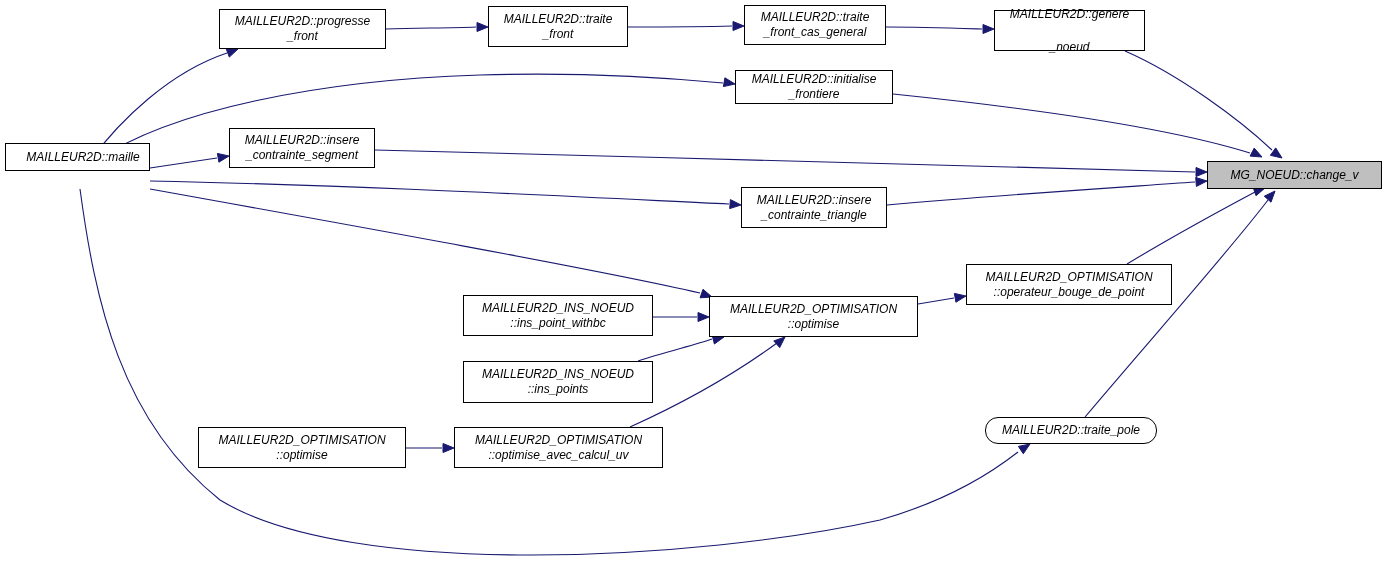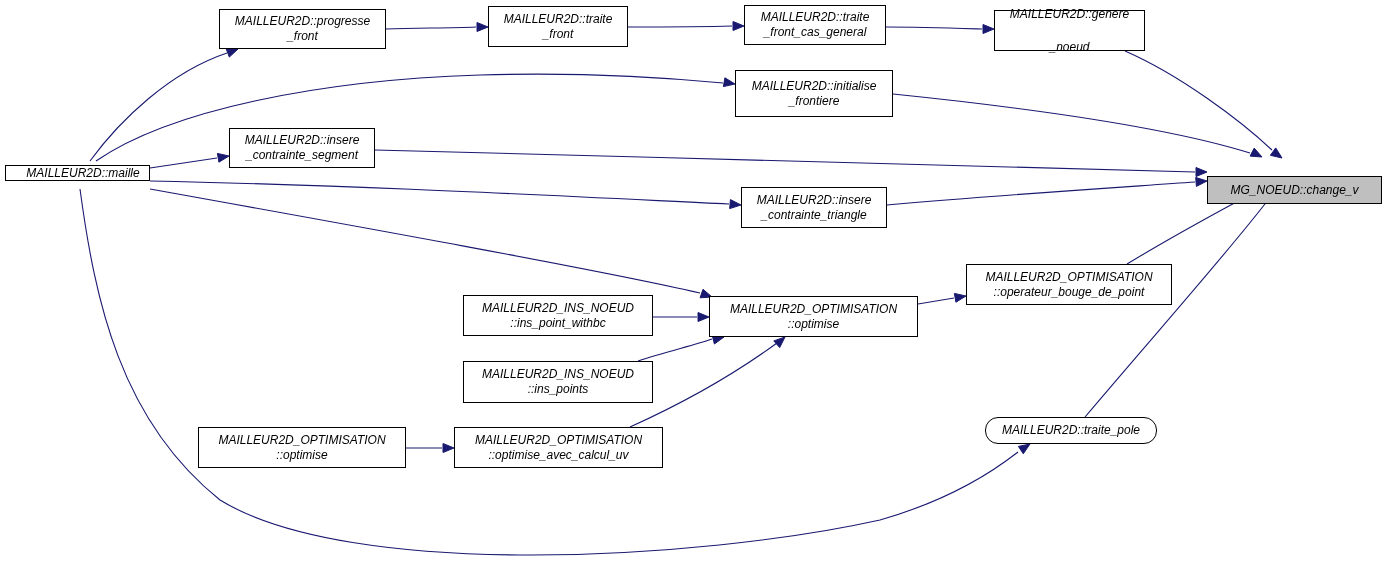--- a/index.html
+++ b/index.html
@@ -4,21 +4,21 @@
 <style>
   html, body { margin: 0; padding: 0; background: #ffffff; }
   body { width: 1387px; height: 572px; position: relative; overflow: hidden;
          font-family: "Liberation Sans", sans-serif; }
   #graph { position: absolute; left: 0; top: 0; width: 1387px; height: 572px; }
   .node { position: absolute; box-sizing: border-box; border: 1px solid #000;
           background: #fff; color: #000; font-size: 12px; line-height: 15px;
           text-align: left; display: flex; flex-direction: column;
           justify-content: center; align-items: center; cursor: pointer;
           white-space: nowrap; font-style: italic; }
-  .node.focus { background: #bfbfbf; cursor: default; margin-top: 15px; }
+  .node.focus { background: #bfbfbf; cursor: default; }
   .edge { fill: none; stroke: #191970; stroke-width: 1.1; }
   .arrow { fill: #191970; stroke: #191970; }
 </style>
 </head>
 <body>
 
 <svg id="graph" xmlns="http://www.w3.org/2000/svg" width="1387" height="572" viewBox="0 0 1387 572">
     <g>
       <path d="M90,161 C120,120 170,72 227,53" class="edge" style="stroke: rgb(25, 25, 112);"></path>
       <polygon points="238,49 229.3,57.1 226.1,48.6" class="arrow" style="fill: rgb(25, 25, 112);"></polygon>
@@ -98,40 +98,40 @@
     <g>
       <path d="M1085,417 C1150,340 1230,250 1268,200" class="edge" style="stroke: rgb(25, 25, 112);"></path>
       <polygon points="1275,191 1271.0,202.2 1264.3,196.2" class="arrow" style="fill: rgb(25, 25, 112);"></polygon>
     </g>
   </svg>
 
 <div id="nodes">
     <div class="node focus" style="left: 1207px; top: 161px; width: 175px; height: 28px; background: rgb(191, 191, 191);">
       <span>MG_NOEUD::change_v</span>
     </div>
-    <div class="node" style="left: 5px; top: 165px; width: 145px; height: 16px; padding-left: 11px;">
+    <div class="node" style="left: 5px; top: 143px; width: 145px; height: 28px; padding-left: 11px;">
       <span>MAILLEUR2D::maille</span>
     </div>
     <div class="node" style="left: 219px; top: 9px; width: 167px; height: 40px;">
       <span>MAILLEUR2D::progresse</span>
       <span>_front</span>
     </div>
     <div class="node" style="left: 488px; top: 6px; width: 140px; height: 41px;">
       <span>MAILLEUR2D::traite</span>
       <span>_front</span>
     </div>
     <div class="node" style="left: 744px; top: 5px; width: 142px; height: 40px;">
       <span>MAILLEUR2D::traite</span>
       <span>_front_cas_general</span>
     </div>
     <div class="node" style="left: 994px; top: 10px; width: 151px; height: 41px; gap: 18px;">
       <span>MAILLEUR2D::genere</span>
       <span>_noeud</span>
     </div>
-    <div class="node" style="left: 735px; top: 70px; width: 158px; height: 47px;">
+    <div class="node" style="left: 735px; top: 70px; width: 158px; height: 34px;">
       <span>MAILLEUR2D::initialise</span>
       <span>_frontiere</span>
     </div>
     <div class="node" style="left: 229px; top: 128px; width: 146px; height: 40px;">
       <span>MAILLEUR2D::insere</span>
       <span>_contrainte_segment</span>
     </div>
     <div class="node" style="left: 741px; top: 187px; width: 146px; height: 41px;">
       <span>MAILLEUR2D::insere</span>
       <span>_contrainte_triangle</span>

